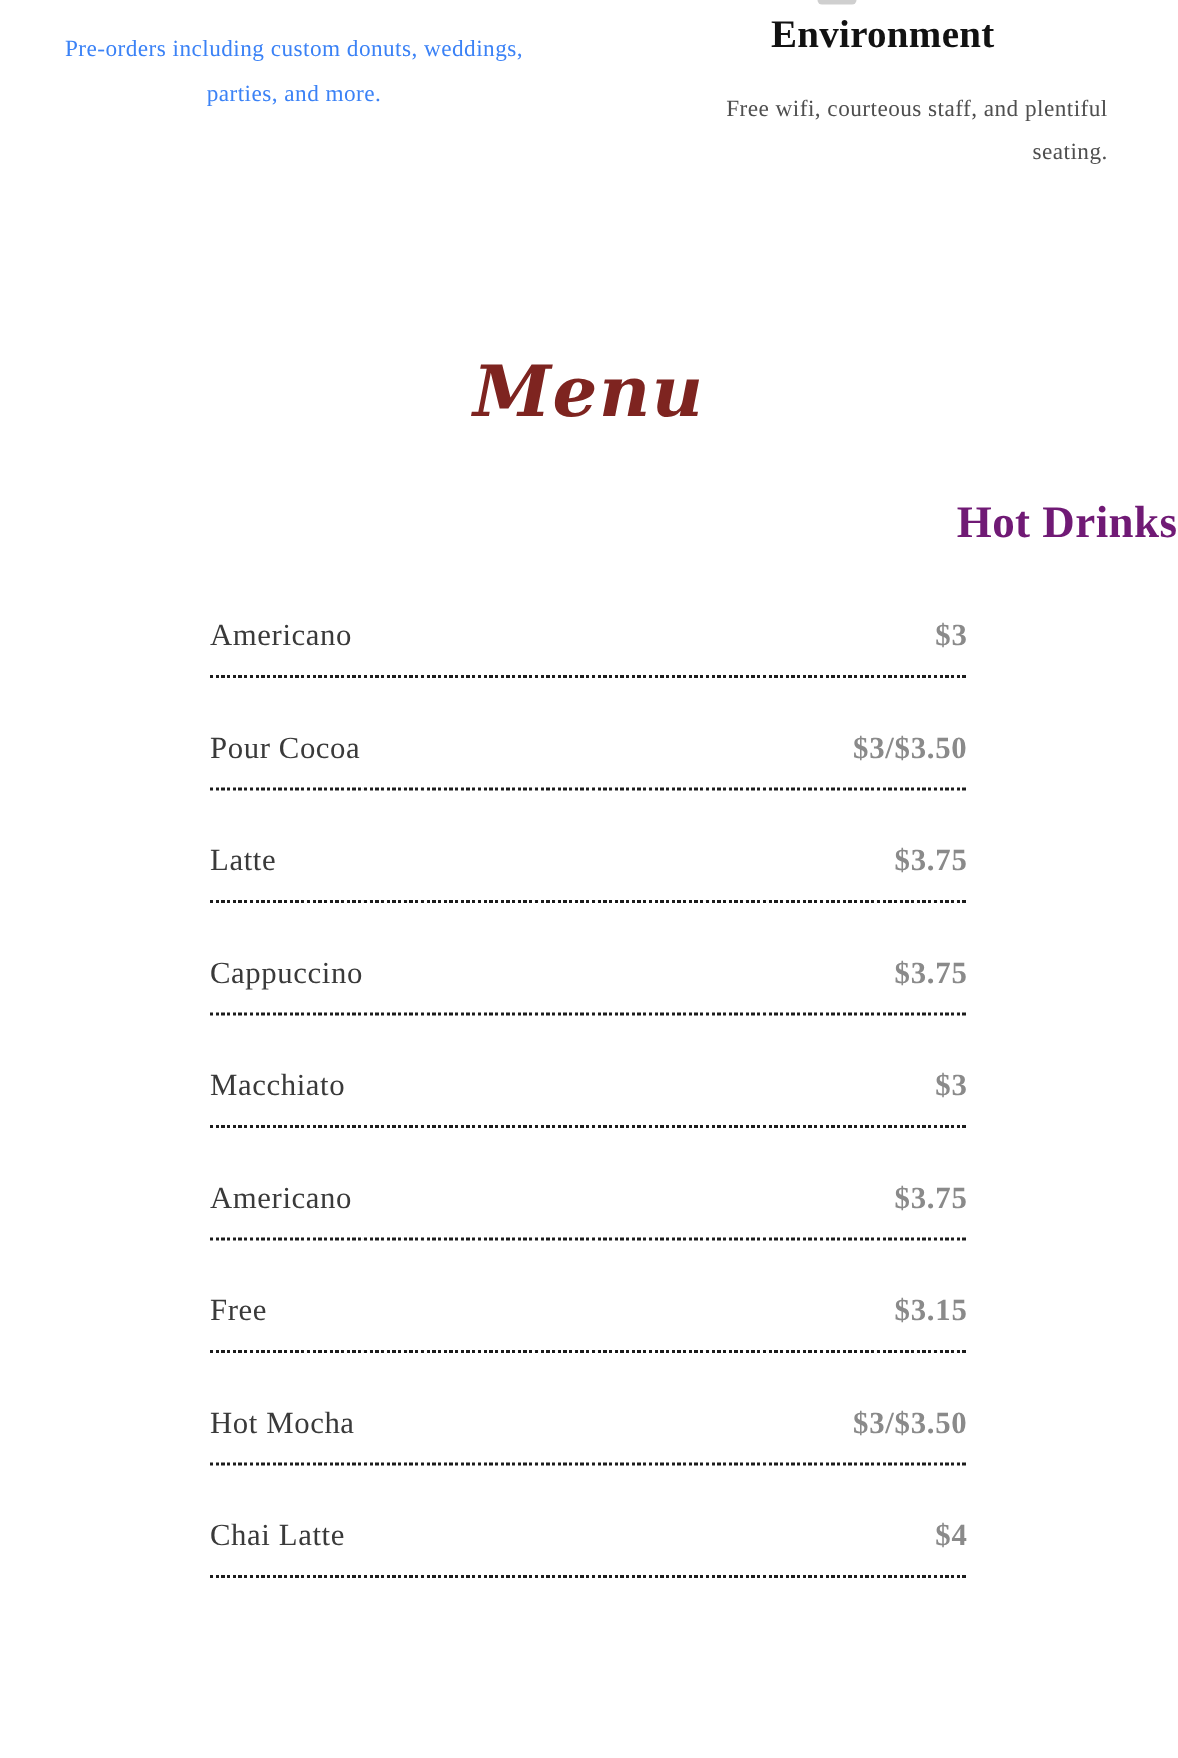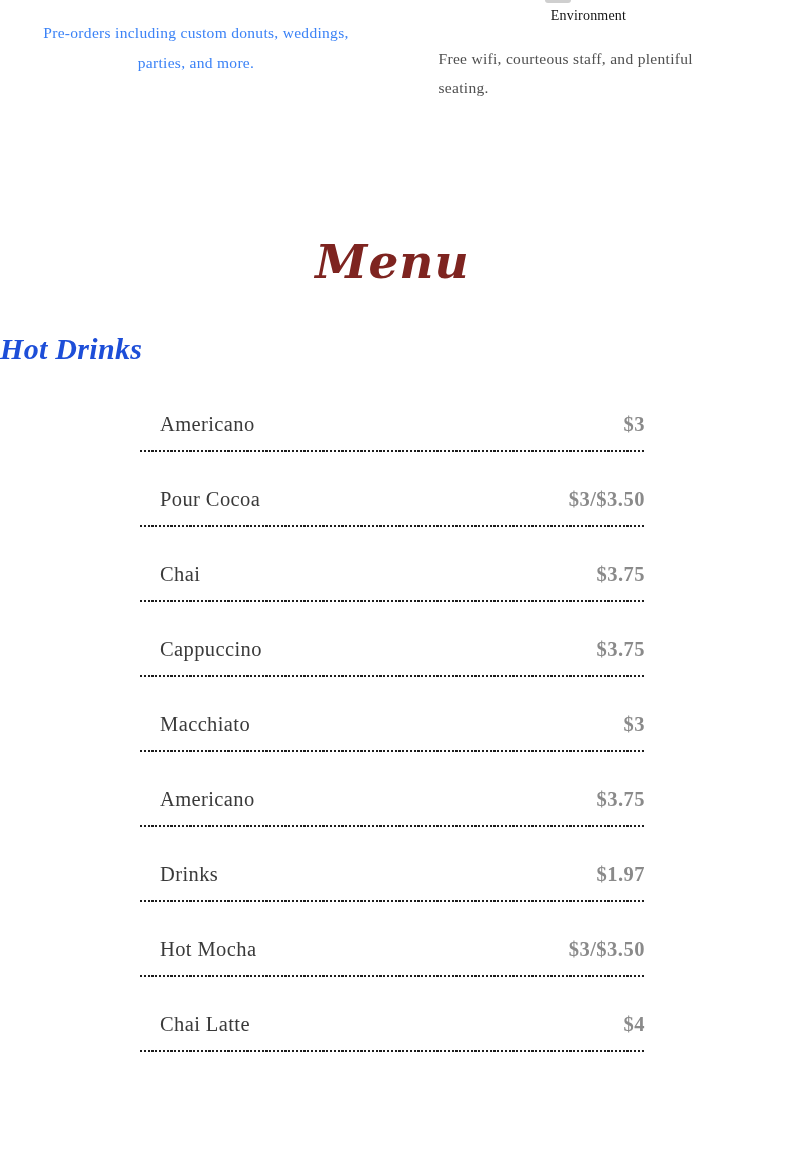--- a/index.html
+++ b/index.html
@@ -11,49 +11,49 @@
 
   
   .features { position:absolute; top:0; left:0; width:785px; height:130px; }
   .feature-left { position:absolute; top:18px; left:0; width:392px; }
   .feature-left p {
     width:352px; margin:0 auto; text-align:center;
     font-size:15.5px; line-height:30px; color:#3b82f6; letter-spacing:0.3px;font-family:Liberation Serif, serif;
   }
   .feature-right { position:absolute; top:0; left:392px; width:393px; text-align:center; }
   .feature-right h3 {
-    margin:8px 0 0; font-size:14px; font-weight:normal; color:#121212; letter-spacing:0.2px;
+    margin:8px 0 0; font-size:26px; font-weight:bold; color:#121212; letter-spacing:0.2px;
   }
   .feature-right p {
-    width:300px; margin:20px auto 0; text-align:left;
+    width:300px; margin:20px auto 0; text-align:right;
     font-size:15.5px; line-height:29px; color:#4f4f4f; letter-spacing:0.3px;
   }
   .icon-remnant {
     position:absolute; top:0; left:545px; width:26px; height:3px;
     background:#cfcfcf; border-radius:0 0 3px 3px;
   }
 
   
   .menu-title {
     position:absolute; top:234px; left:0; width:785px; margin:0;
     text-align:center; font-size:47px; font-style:italic; font-weight:bold;
     font-family:"DejaVu Serif","Liberation Serif",serif;
     color:#7e2420; letter-spacing:1px;
   }
   .menu-section {
     position:absolute; top:332px; left:0; width:785px; margin:0;
-    text-align:left; font-size:30px; font-style:italic; font-weight:600;
-    color:#1d4ed8; letter-spacing:0.3px;
+    text-align:right; font-size:30px; font-weight:600;
+    color:#701a75; letter-spacing:0.3px;
   }
 
   
   .menu-list { position:absolute; top:407px; left:140px; width:505px; }
   .menu-row { position:relative; height:75px; }
   .menu-row-inner {
-    display:flex; justify-content:space-between; align-items:baseline; padding-top:6px;margin-left:20px;
+    display:flex; justify-content:space-between; align-items:baseline; padding-top:6px;
   }
   .item-name { font-size:20.5px; color:#3a3a3a; letter-spacing:0.4px; }
   .item-price { font-size:20.5px; color:#8a8a8a; font-weight:bold; letter-spacing:0.5px; }
   .menu-row::after {
     content:""; position:absolute; left:0; top:43px; width:100%; height:2px;
     background-image:repeating-linear-gradient(90deg,#1c1c1c 0 2.2px,transparent 2.2px 3.8px);
   }
 </style>
 </head>
 <body>
@@ -80,21 +80,21 @@
       </div>
     </div>
     <div class="menu-row">
       <div class="menu-row-inner">
         <span class="item-name">Pour Cocoa</span>
         <span class="item-price">$3/$3.50</span>
       </div>
     </div>
     <div class="menu-row">
       <div class="menu-row-inner">
-        <span class="item-name">Chai</span>
+        <span class="item-name">Latte</span>
         <span class="item-price">$3.75</span>
       </div>
     </div>
     <div class="menu-row">
       <div class="menu-row-inner">
         <span class="item-name">Cappuccino</span>
         <span class="item-price">$3.75</span>
       </div>
     </div>
     <div class="menu-row">
@@ -104,22 +104,22 @@
       </div>
     </div>
     <div class="menu-row">
       <div class="menu-row-inner">
         <span class="item-name">Americano</span>
         <span class="item-price">$3.75</span>
       </div>
     </div>
     <div class="menu-row">
       <div class="menu-row-inner">
-        <span class="item-name">Drinks</span>
-        <span class="item-price">$1.97</span>
+        <span class="item-name">Free</span>
+        <span class="item-price">$3.15</span>
       </div>
     </div>
     <div class="menu-row">
       <div class="menu-row-inner">
         <span class="item-name">Hot Mocha</span>
         <span class="item-price">$3/$3.50</span>
       </div>
     </div>
     <div class="menu-row">
       <div class="menu-row-inner">

